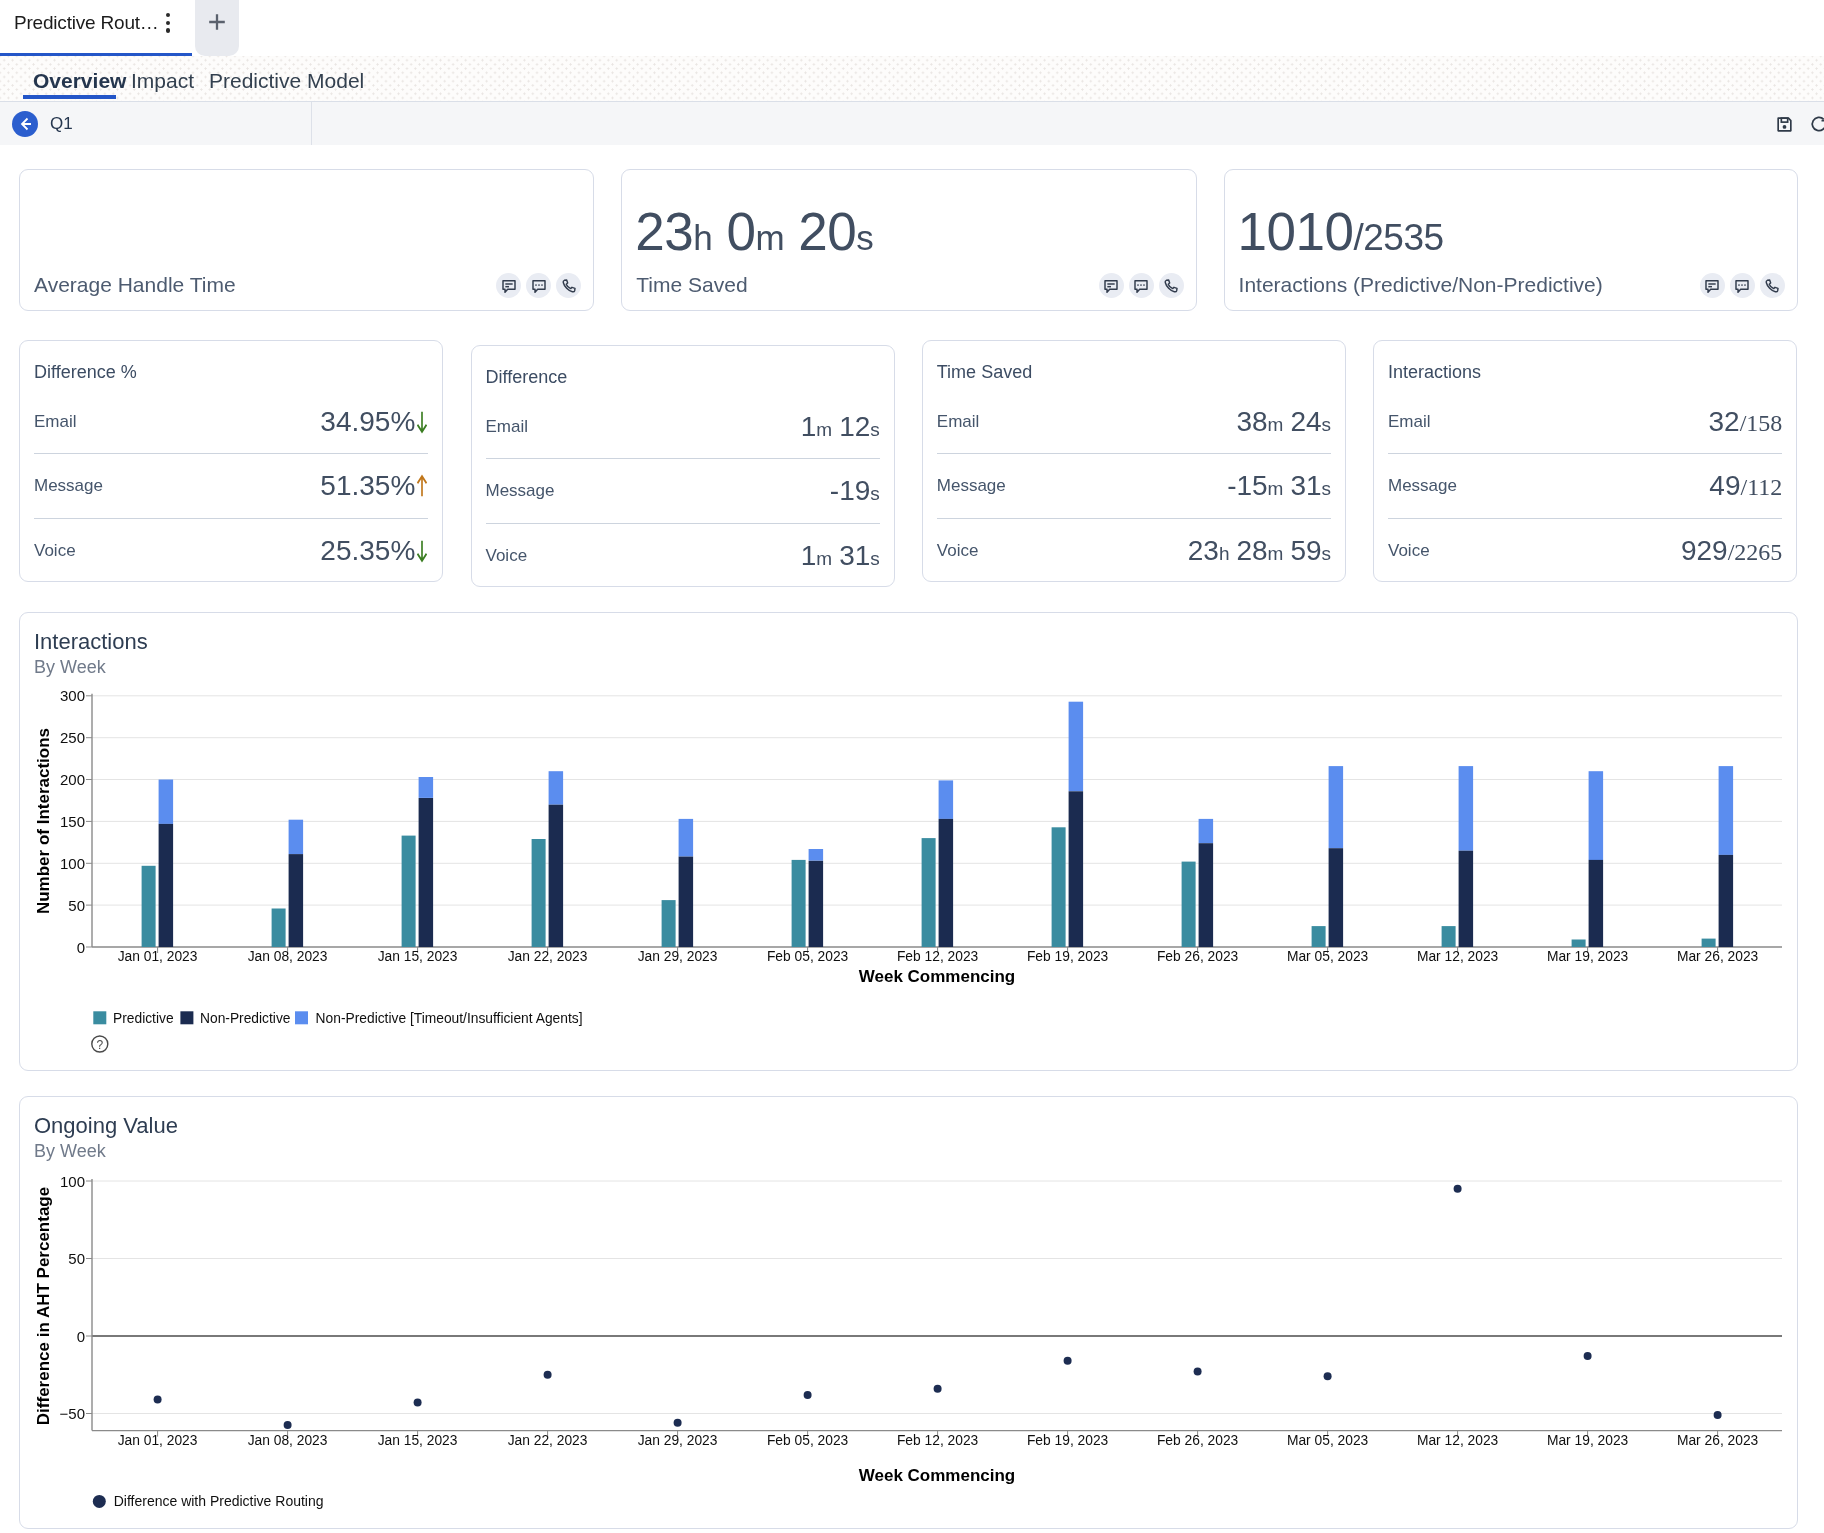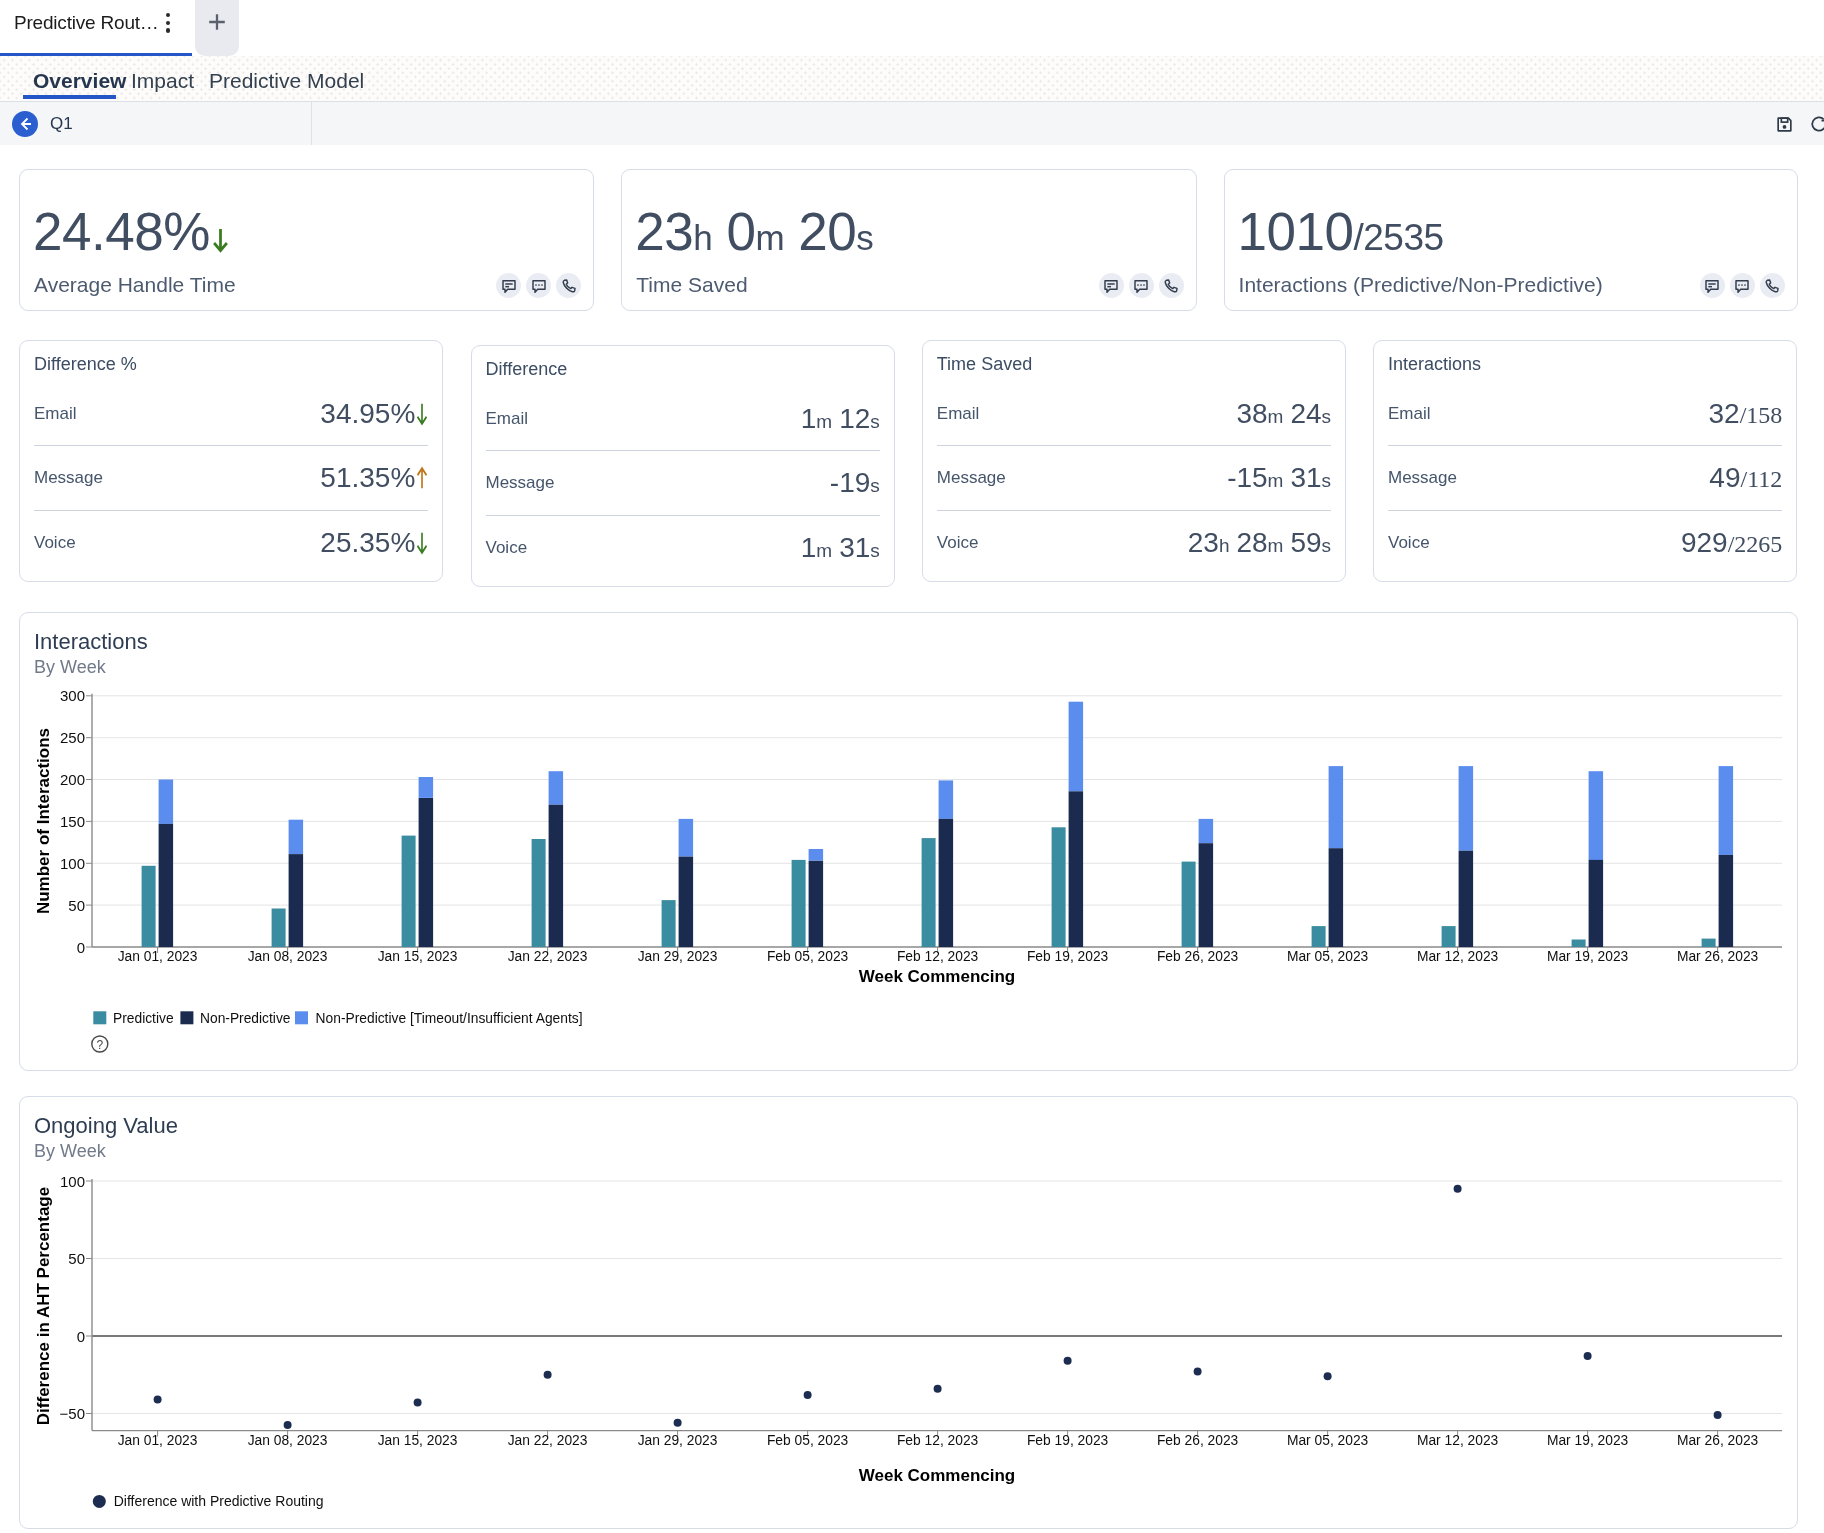--- a/index.html
+++ b/index.html
@@ -22,21 +22,21 @@
 .q1 { position:absolute; left:50px; top:12px; font-size:17px; color:#25364e; }
 .datenav { position:absolute; left:0; top:12px; width:1824px; text-align:center; font-size:18px; color:#2456c8; }
 .content { position:absolute; left:0; top:145px; width:1824px; height:1388px; background:#fff; }
 .card { position:absolute; background:#fff; border:1px solid #d7dce8; border-radius:9px; }
 .bignum { position:absolute; left:13px; top:31px; font-size:53px; color:#414e61; letter-spacing:-0.5px; }
 .bignum .u { font-size:35px; }
 .bignum .sec { font-size:37px; }
 .biglab { position:absolute; left:14px; top:103px; font-size:21px; color:#4d5b70; }
 .icons { position:absolute; right:12px; bottom:12px; display:flex; gap:5px; }
 .icirc { width:25px; height:25px; border-radius:50%; background:#e9ecf3; display:flex; align-items:center; justify-content:center; }
-.scard { position:absolute; background:#fff; border:1px solid #d7dce8; border-radius:9px; padding:0 14px; }
+.scard { position:absolute; background:#fff; border:1px solid #d7dce8; border-radius:9px; padding:8px 14px; }
 .shead { height:41px; padding-top:13px; font-size:18px; color:#3c4c63; }
 .srow { height:64.3px; display:flex; align-items:center; justify-content:space-between; }
 .slab { font-size:17px; color:#45556b; }
 .sval { color:#414e61; white-space:nowrap; }
 .v27 { font-size:28px; }
 .vu { font-size:19px; }
 .vsec { font-size:24px;font-family:Liberation Serif, serif; }
 .tgap { display:inline-block; width:7px; }
 .arr { font-size:29px; }
 .ctitle { position:absolute; left:14px; top:16px; font-size:22px; color:#2e3d52; }
@@ -74,23 +74,20 @@
       <rect x="8" y="4" width="8" height="5"></rect>
       <circle cx="12" cy="15" r="2.4" fill="#2f3a48" stroke="none"></circle>
     </svg>
   <svg style="position:absolute;left:1809px;top:12px;" width="20" height="20" viewBox="0 0 24 24" fill="none" stroke="#2f3a48" stroke-width="2.1">
       <path d="M20 12 a8 8 0 1 1 -2.3 -5.6"></path>
       <path d="M20 3 v5 h-5" stroke-linejoin="round"></path>
     </svg>
 </div>
 <div class="content">
   <div class="card" style="left:19px;top:24px;width:575.3px;height:142px;">
-    <div class="bignum">24.48%<span style="display:inline-block;position:relative;top:4px;margin-left:2px;"><svg width="17" height="28" viewBox="0 0 16 24" preserveAspectRatio="none" style="vertical-align:baseline;">
-            <path d="M8 2.5 V20.5 M2 14.5 L8 21 L14 14.5" stroke="#3a7d21" stroke-width="2.6" fill="none"></path>
-          </svg></span></div>
     <div class="biglab">Average Handle Time</div>
     <div class="icons">
         <span class="icirc">
           <svg width="16" height="16" viewBox="0 0 24 24" fill="none" stroke="#323c4d" stroke-width="2.2">
             <path d="M3 4 h18 v13 h-11 l-4 4.5 v-4.5 h-3 z" stroke-linejoin="round"></path>
             <line x1="6.5" y1="9" x2="17.5" y2="9"></line>
             <line x1="6.5" y1="13" x2="12" y2="13"></line>
           </svg>
         </span>
         <span class="icirc">

